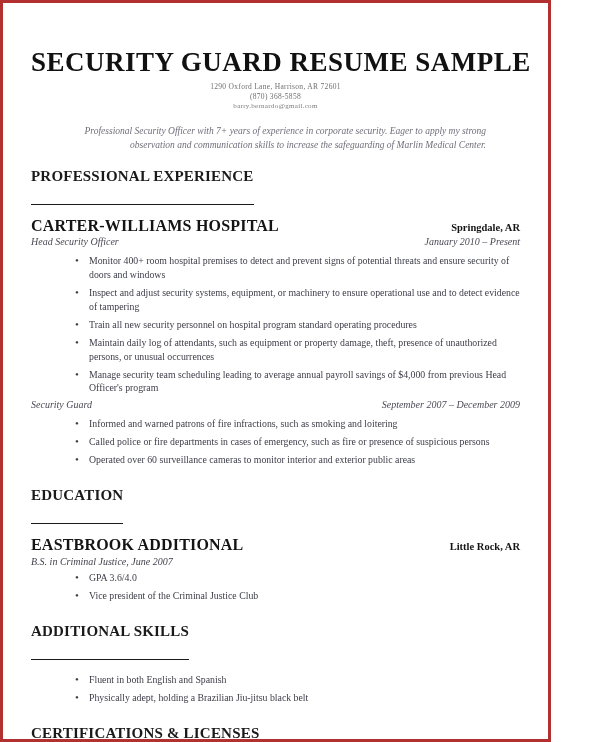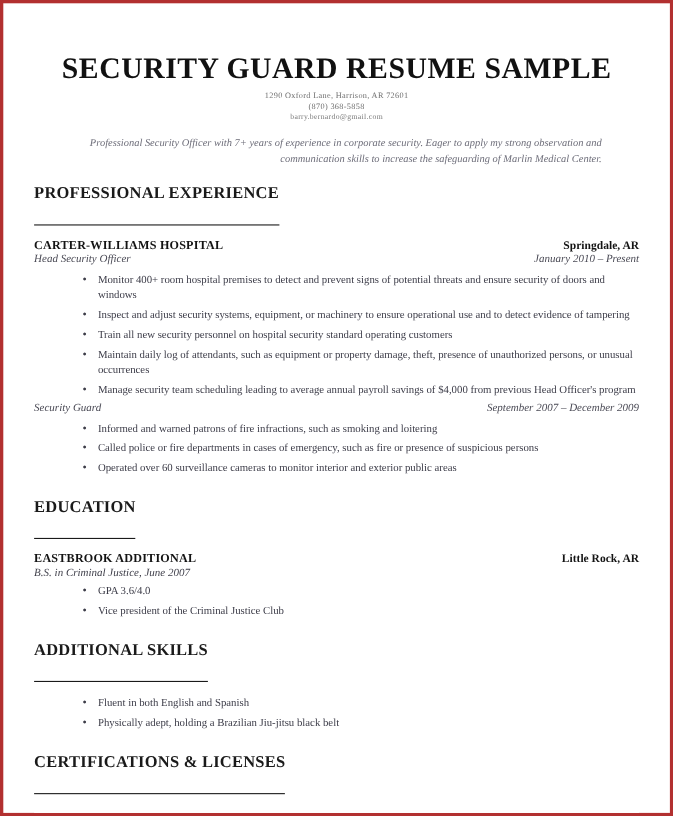--- a/index.html
+++ b/index.html
@@ -8,21 +8,21 @@
     background: #ffffff;
   }
   body {
     width: 612px;
     height: 742px;
     overflow: hidden;
     font-family: "Liberation Serif", serif;
   }
   .page {
     position: relative;
-    width: 612px;
+    width: 551px;
     height: 742px;
     box-sizing: border-box;
     border: 3px solid #b23030;
     background: #ffffff;
   }
   .sheet {
     position: absolute;
     left: 28px;
     top: 22px;
     right: 28px;
@@ -69,21 +69,21 @@
     letter-spacing: 0.2px;
   }
   .job-row {
     display: flex;
     justify-content: space-between;
     align-items: baseline;
     margin-top: 6px;
   }
   .job-company {
     font-weight: bold;
-    font-size: 11px;
+    font-size: 16px;
     color: #141414;
     letter-spacing: 0.2px;
   }
   .job-location {
     font-weight: bold;
     font-size: 10.5px;
     color: #141414;
   }
   .job-row.sub {
     margin-top: 1px;
@@ -153,21 +153,21 @@
       <span class="job-company">CARTER-WILLIAMS HOSPITAL</span>
       <span class="job-location">Springdale, AR</span>
     </div>
     <div class="job-row sub">
       <span class="job-title">Head Security Officer</span>
       <span class="job-dates">January 2010 – Present</span>
     </div>
     <ul class="bullets">
       <li>Monitor 400+ room hospital premises to detect and prevent signs of potential threats and ensure security of doors and windows</li>
       <li>Inspect and adjust security systems, equipment, or machinery to ensure operational use and to detect evidence of tampering</li>
-      <li>Train all new security personnel on hospital security standard operating customers</li>
+      <li>Train all new security personnel on hospital program standard operating procedures</li>
       <li>Maintain daily log of attendants, such as equipment or property damage, theft, presence of unauthorized persons, or unusual occurrences</li>
       <li>Manage security team scheduling leading to average annual payroll savings of $4,000 from previous Head Officer's program</li>
     </ul>
 
     <div class="job-row sub">
       <span class="job-title">Security Guard</span>
       <span class="job-dates">September 2007 – December 2009</span>
     </div>
     <ul class="bullets">
       <li>Informed and warned patrons of fire infractions, such as smoking and loitering</li>

